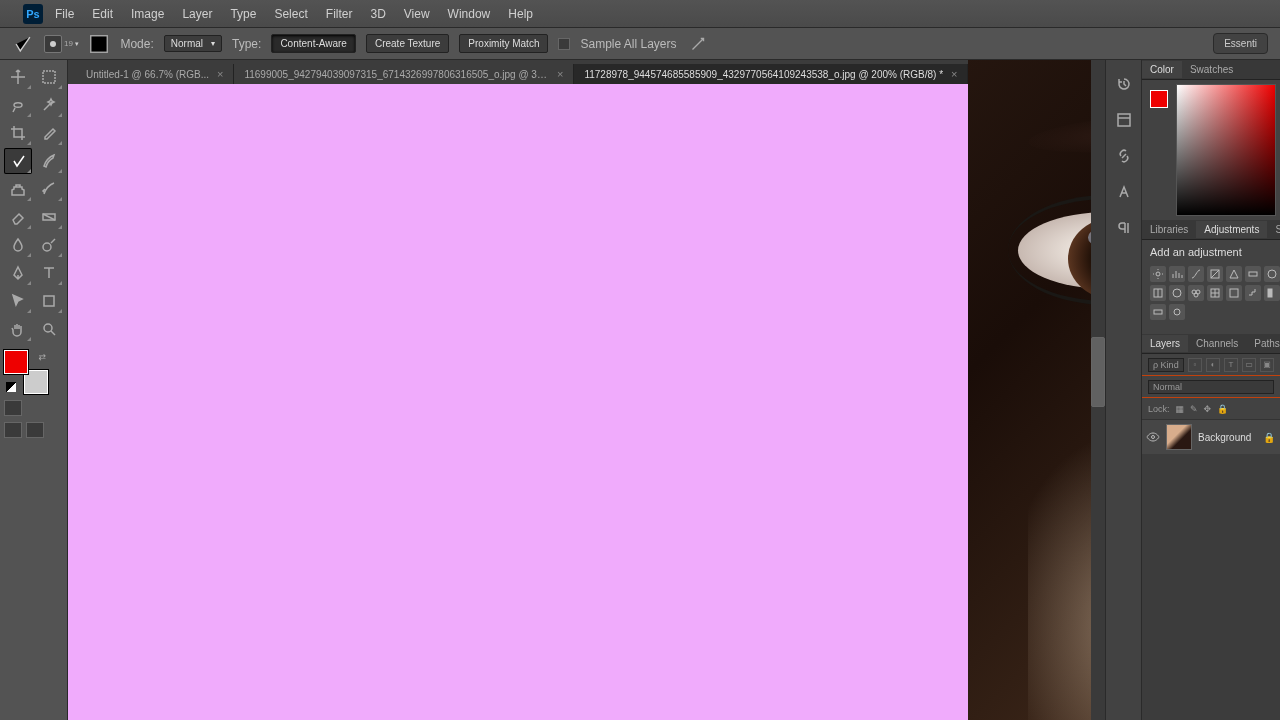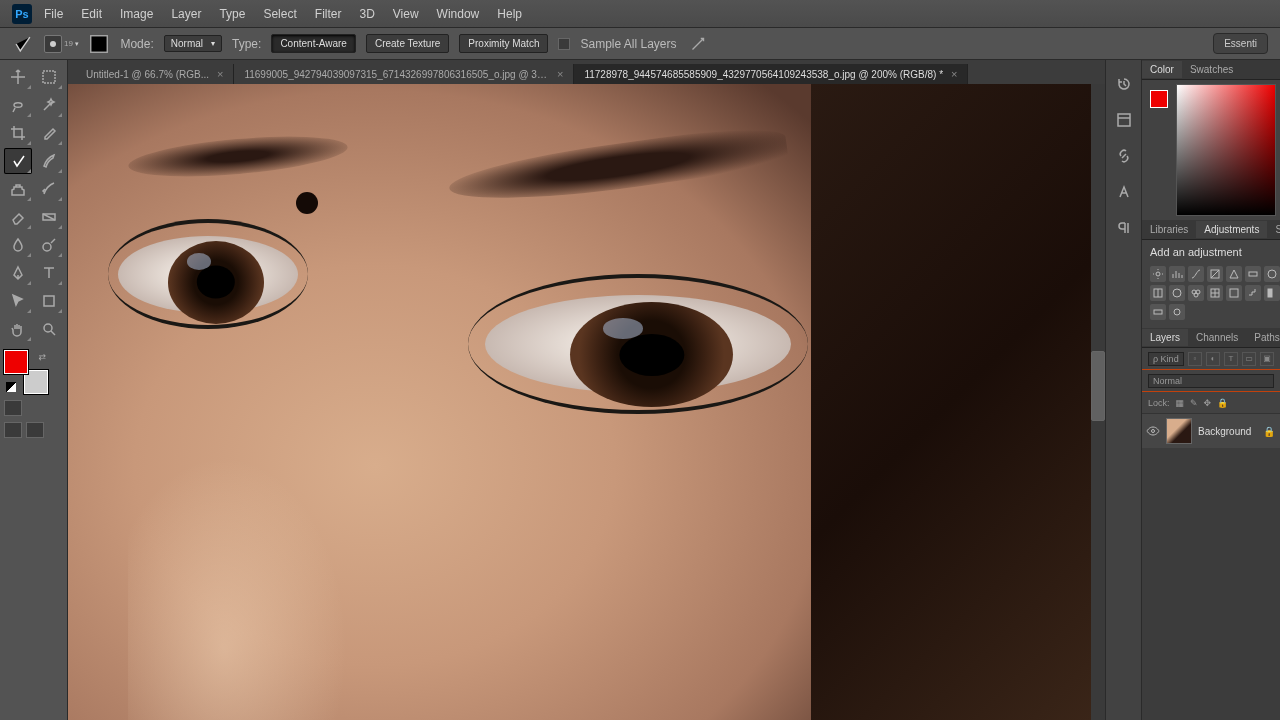--- a/index.html
+++ b/index.html
@@ -1,17 +1,17 @@
 <!DOCTYPE html>
 <html><head>
 <meta charset="utf-8">
 <style>
 *{margin:0;padding:0;box-sizing:border-box;font-family:"Segoe UI",Tahoma,sans-serif;user-select:none}
 body{width:1280px;height:720px;background:#535353;overflow:hidden;font-size:11px;color:#ccc}
-.menubar{height:28px;background:linear-gradient(#535353,#4a4a4a);display:flex;align-items:center;padding-left:12px;border-bottom:1px solid #2a2a2a}
+.menubar{height:28px;background:linear-gradient(#535353,#4a4a4a);display:flex;align-items:center;padding-left:23px;border-bottom:1px solid #2a2a2a}
 .logo{width:20px;height:20px;background:#001e36;border-radius:3px;display:flex;align-items:center;justify-content:center;font-weight:bold;font-size:11px;color:#31a8ff;margin-right:12px}
 .menu{display:flex;gap:18px}
 .menu span{color:#d0d0d0;font-size:12px;cursor:pointer}
 .optbar{height:32px;background:#535353;display:flex;align-items:center;padding:0 12px;gap:10px;border-bottom:1px solid #2a2a2a}
 .toolbtn{width:22px;height:22px;display:flex;align-items:center;justify-content:center;cursor:pointer}
 .brushprev{display:flex;align-items:center;gap:2px}
 .brushcircle{width:18px;height:18px;border:1px solid #777;border-radius:2px;position:relative;background:#3a3a3a}
 .brushcircle::after{content:"";position:absolute;width:6px;height:6px;background:#ccc;border-radius:50%;top:5px;left:5px}
 .lbl{color:#bbb;font-size:12px}
 .dropdown{background:#3c3c3c;border:1px solid #222;padding:2px 6px;font-size:10px;color:#ddd;border-radius:2px;display:flex;align-items:center;gap:8px}
@@ -28,21 +28,21 @@
 .tool.sel{background:#3a3a3a;box-shadow:inset 0 0 0 1px #000}
 .tool.sel svg{stroke:#fff}
 .tri{position:absolute;bottom:1px;right:1px;width:0;height:0;border-left:4px solid transparent;border-bottom:4px solid #888}
 .colorbox{margin-top:8px;position:relative;width:44px;height:44px}
 .fgcolor{position:absolute;width:24px;height:24px;background:#e00;border:1px solid #fff;outline:1px solid #000;top:0;left:0;z-index:2}
 .bgcolor{position:absolute;width:24px;height:24px;background:#ccc;border:1px solid #fff;outline:1px solid #000;bottom:0;right:0}
 .minicolor{position:absolute;bottom:2px;left:2px;width:10px;height:10px;background:linear-gradient(135deg,#000 50%,#fff 50%)}
 .swap{position:absolute;top:2px;right:2px;font-size:9px;color:#aaa}
 .qmask{display:flex;gap:4px;margin-top:6px}
 .qmask div{width:18px;height:16px;border:1px solid #666;background:#3a3a3a}
-.docarea{flex:1;display:flex;flex-direction:column;background:#f0abfc}
+.docarea{flex:1;display:flex;flex-direction:row;background:#f0abfc}
 .tabbar{height:24px;background:#3c3c3c;display:flex;align-items:flex-end;padding-left:8px;gap:0}
 .tab{padding:4px 10px;background:#3c3c3c;color:#aaa;font-size:10px;border-right:1px solid #222;cursor:pointer;display:flex;align-items:center;gap:8px;max-width:300px;white-space:nowrap;overflow:hidden}
 .tab.active{background:#282828;color:#ddd}
 .closetab{font-size:11px;color:#888}
 .canvas{flex:1;display:flex;position:relative;overflow:hidden}
 .image{flex:1;position:relative;background:#c19a7b;overflow:hidden}
 .skin{position:absolute;inset:0;background:radial-gradient(ellipse 600px 500px at 30% 60%,#d8ad8c 0%,#c8987a 40%,#a87860 75%,#5a3a2e 100%)}
 .hair{position:absolute;top:0;right:0;width:280px;height:100%;background:linear-gradient(135deg,#2a1a12 0%,#1a0d08 50%,#3a2518 100%)}
 .eyebrow1{position:absolute;top:55px;left:60px;width:220px;height:35px;background:radial-gradient(ellipse,#2a1812 20%,transparent 80%);border-radius:50%;transform:rotate(-5deg)}
 .eyebrow2{position:absolute;top:60px;left:380px;width:340px;height:45px;background:radial-gradient(ellipse,#2a1812 30%,transparent 80%);border-radius:50% 40% 20% 60%;transform:rotate(-8deg)}
@@ -452,21 +452,21 @@
             <rect x="2" y="4" width="8" height="4"></rect>
           </svg>
         </div>
       <div class="adjicon">
           <svg viewBox="0 0 12 12">
             <circle cx="6" cy="6" r="3"></circle>
           </svg>
         </div>
     </div>
 
-    <div class="panelhead" style="margin-top:6px">
+    <div class="panelhead" style="margin-top:12px">
       <div class="ptab active">Layers</div>
       <div class="ptab">Channels</div>
       <div class="ptab">Paths</div>
     </div>
     <div class="layerpanel">
       <div class="layertools">
         <div class="ldrop">ρ Kind</div>
         <div class="smicon">▫</div>
         <div class="smicon">◐</div>
         <div class="smicon">T</div>

